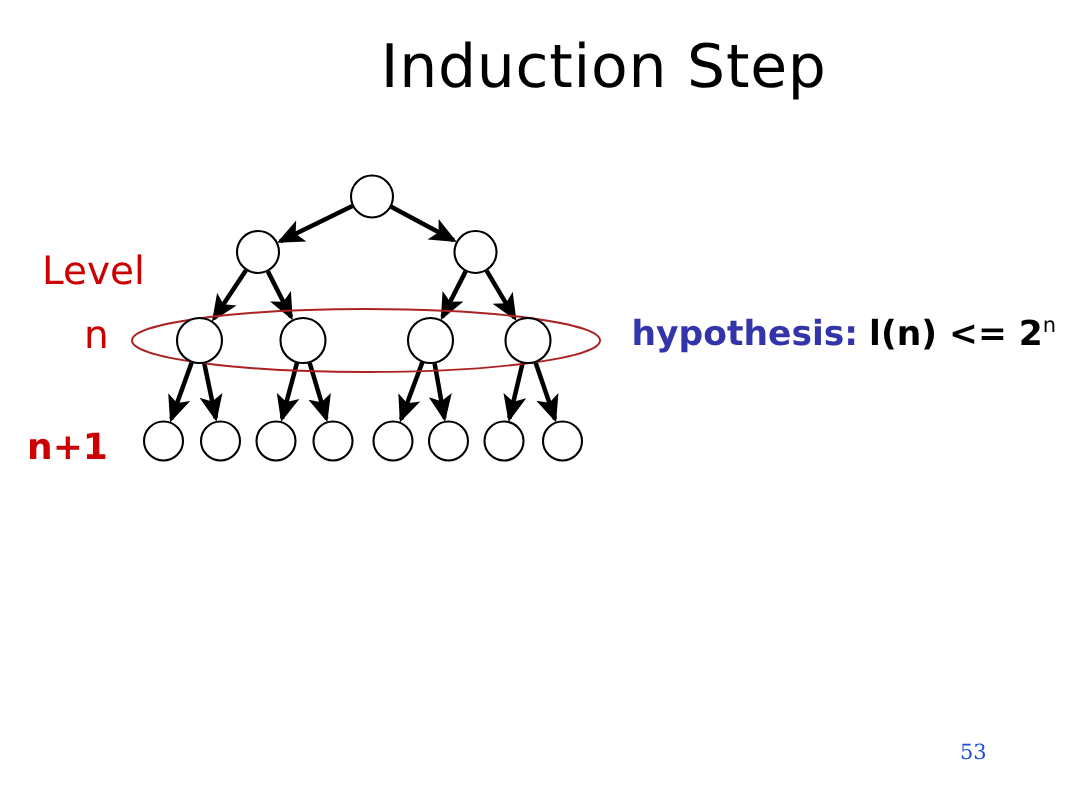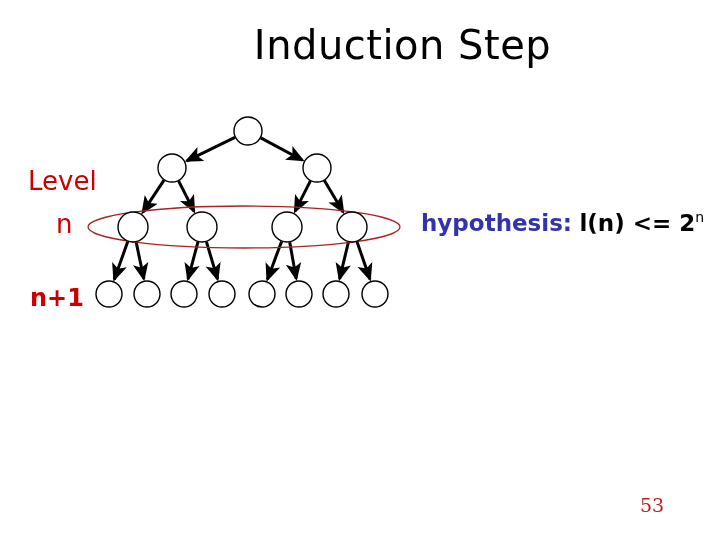--- a/index.html
+++ b/index.html
@@ -62,21 +62,21 @@
     font-size: 26px;
     font-weight: 400;
   }
   #label-level-n {
     left: 56px;
     top: 209px;
     font-size: 26px;
     font-weight: 400;
   }
   #label-level-n1 {
-    left: 30px;
+    left: 18px;
     top: 284px;
     font-size: 24px;
     font-weight: 700;
   }
 
   
   #hypothesis-line {
     position: absolute;
     left: 421px;
     top: 209px;
@@ -98,22 +98,22 @@
     vertical-align: super;
     line-height: 0;
   }
 
   
   #page-number {
     position: absolute;
     left: 640px;
     top: 494px;
     font-family: "DejaVu Serif", serif;
-    font-size: 19px;
-    color: #b91c1c;
+    font-size: 14px;
+    color: #1d4ed8;
   }
 </style>
 </head>
 <body>
 
 <div id="slide">
 
   <div id="slide-title">Induction Step</div>
 
   <svg id="tree-figure" viewBox="0 0 340 220" xmlns="http://www.w3.org/2000/svg">

